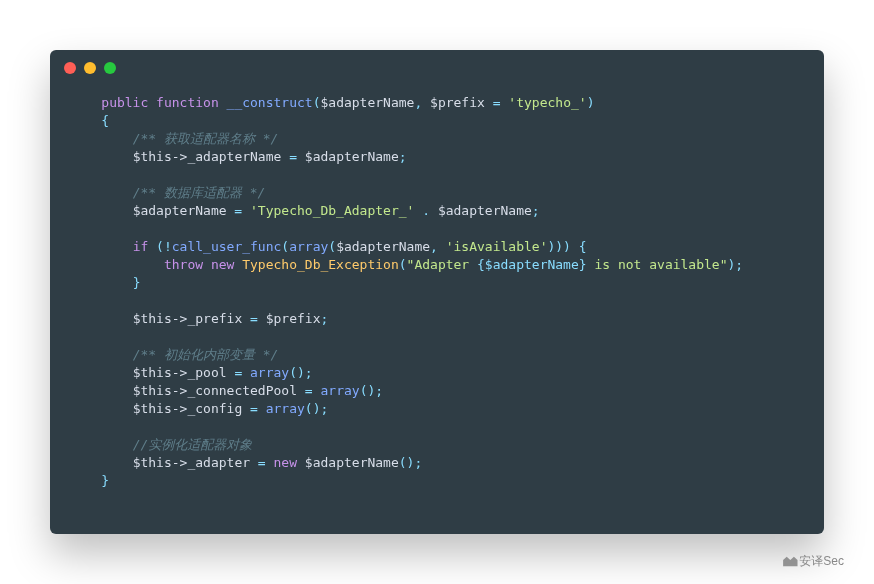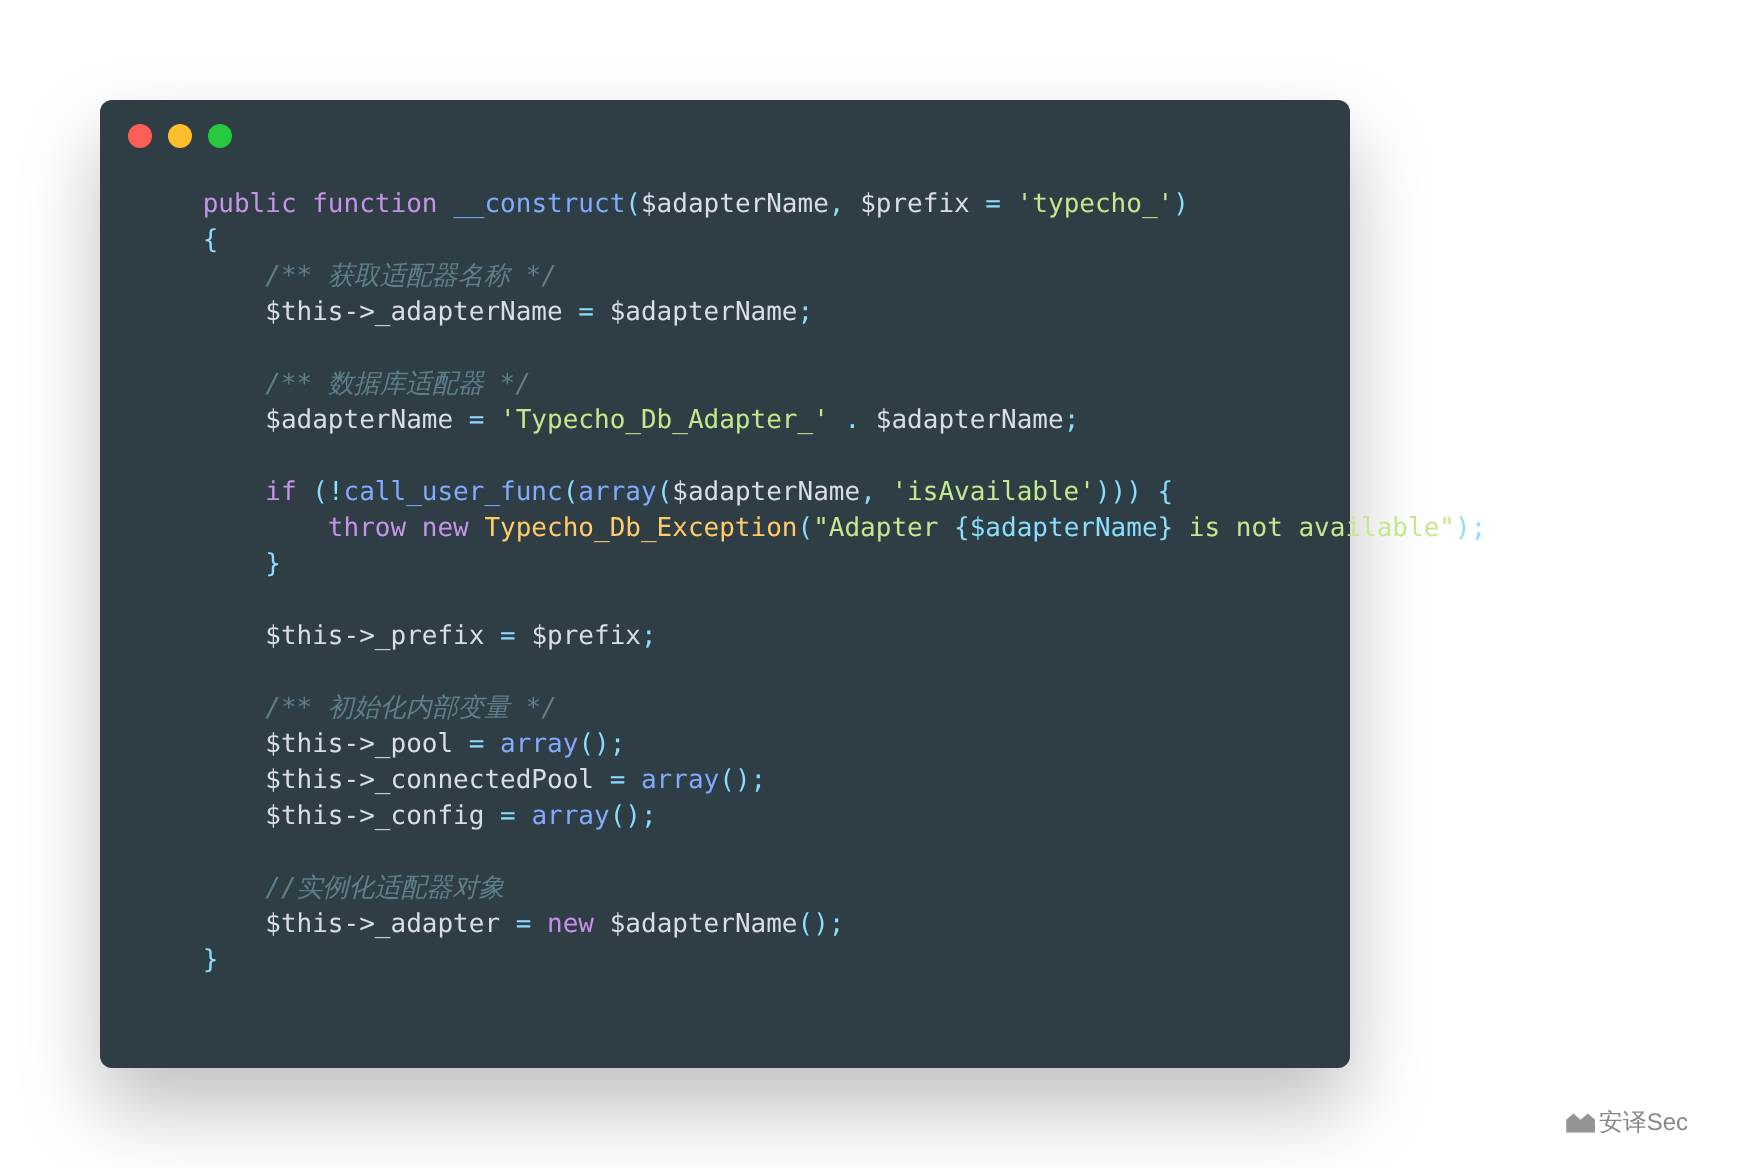--- a/index.html
+++ b/index.html
@@ -8,21 +8,21 @@
     width: 874px;
     height: 584px;
     background: #ffffff;
     font-family: "SF Mono", "Monaco", "Menlo", "Consolas", monospace;
     overflow: hidden;
   }
   .window {
     position: absolute;
     left: 50px;
     top: 50px;
-    width: 625px;
+    width: 774px;
     height: 484px;
     background: #2f3d45;
     border-radius: 6px;
     box-shadow: 0 20px 40px rgba(0,0,0,0.25);
   }
   .titlebar {
     height: 36px;
     display: flex;
     align-items: center;
     padding-left: 14px;

